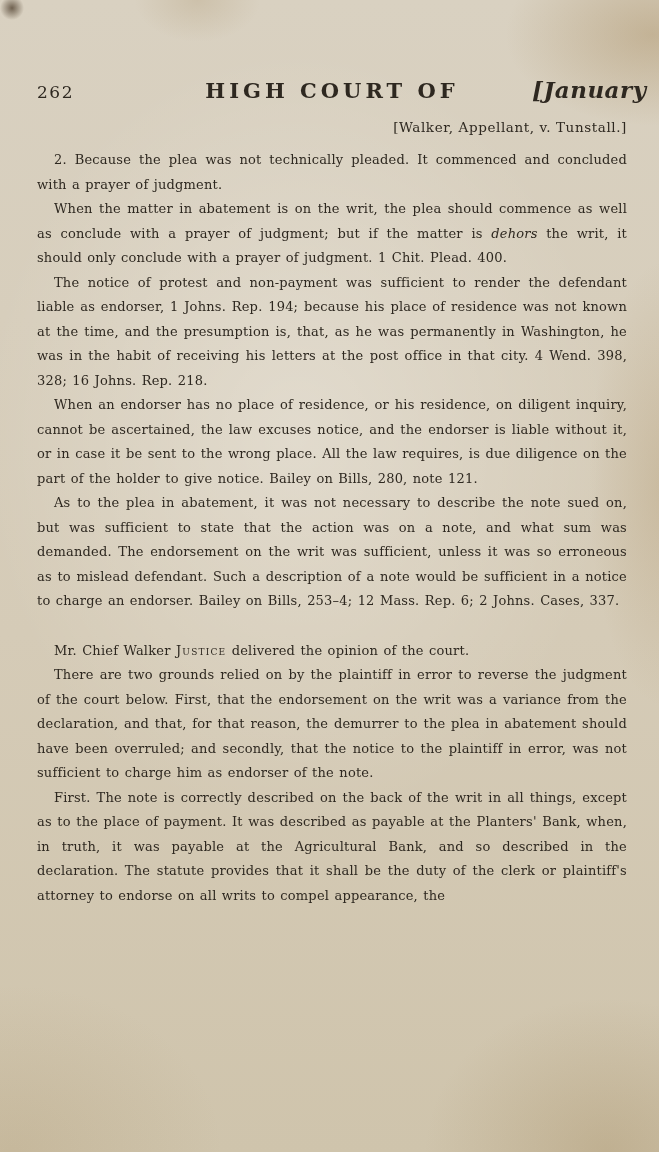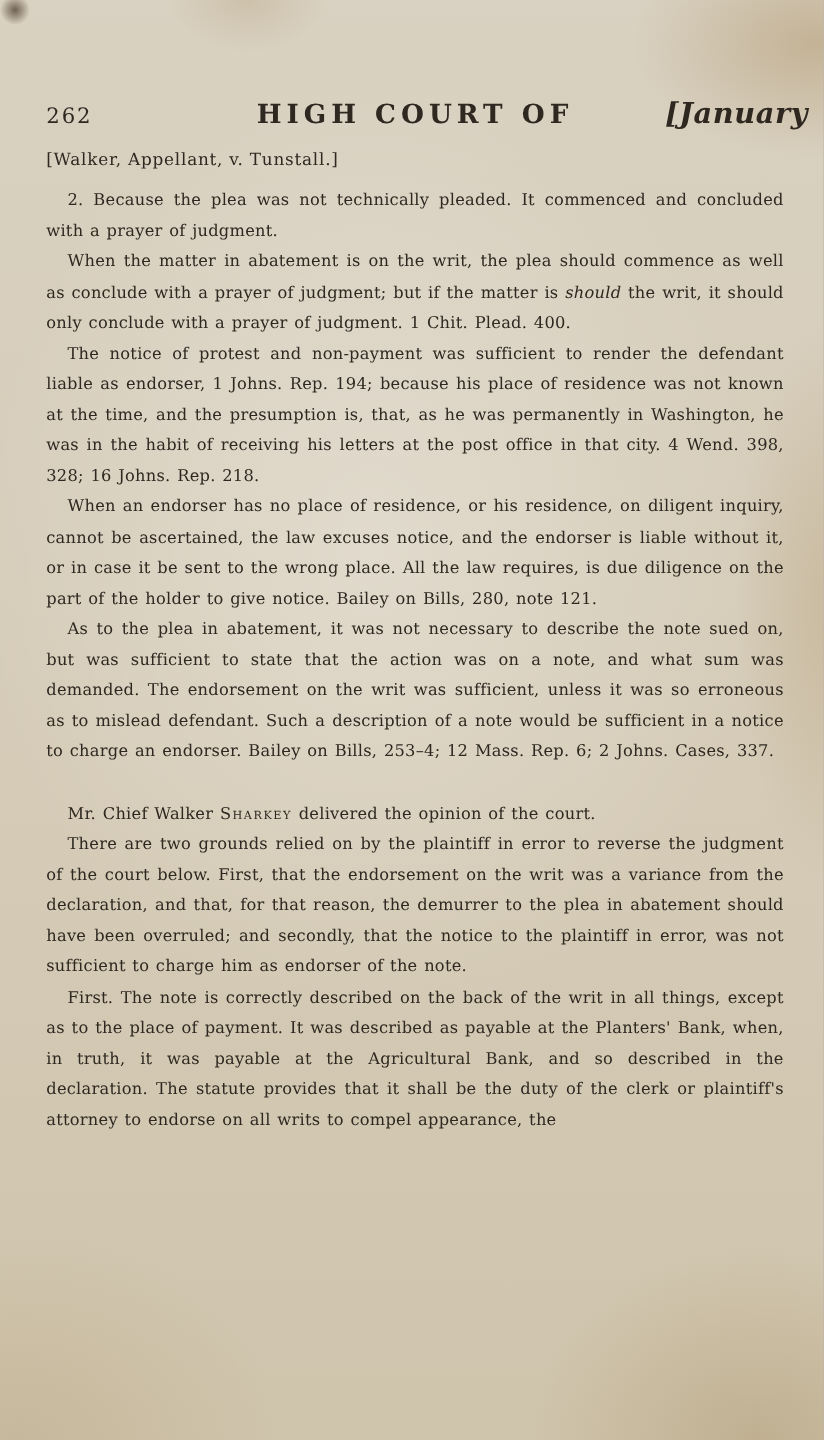--- a/index.html
+++ b/index.html
@@ -21,21 +21,21 @@
       linear-gradient(180deg,#d9d1c1 0%,#d5cbb7 55%,#cfc4ac 100%);
     font-family:"DejaVu Serif","Liberation Serif",serif;
     color:#2e2820;
     padding-left:20px;
   }
   .content{position:absolute;left:37px;right:32px;top:30px;}
   .header{display:flex;align-items:baseline;}
   .page-num{width:95px;font-size:17px;letter-spacing:1.5px;}
   .header-title{flex:1;text-align:center;font-size:21px;font-weight:bold;letter-spacing:4px;margin-top:48px;}
   .header-right{width:95px;text-align:right;font-style:italic;font-weight:bold;font-size:23px;letter-spacing:0.5px;}
-  .caption{text-align:left;font-size:13.5px;margin-top:16px;letter-spacing:0.6px;}
+  .caption{text-align:right;font-size:13.5px;margin-top:16px;letter-spacing:0.6px;}
   .bodytext{margin-top:13px;font-size:13px;line-height:24.5px;text-align:justify;letter-spacing:0.2px;word-spacing:1px;}
   .bodytext p{margin:0;text-indent:17px;}
   .section-gap{margin-top:25px !important;}
   .italic{font-style:italic;}
   .smallcaps{font-variant:small-caps;letter-spacing:1.2px;}
 </style>
 </head>
 <body>
 
 <div class="page">
@@ -44,23 +44,23 @@
     <div class="header">
       <span class="page-num">262</span>
       <span class="header-title">HIGH COURT OF</span>
       <span class="header-right">[January</span>
     </div>
 
     <div class="caption">[Walker, Appellant, v. Tunstall.]</div>
 
     <div class="bodytext">
       <p>2. Because the plea was not technically pleaded. It commenced and concluded with a prayer of judgment.</p>
-      <p><span>When the matter in abatement is on the writ, the plea should commence as well as conclude with a prayer of judgment; but if the matter is </span><span class="italic">should</span><span> the writ, it should only conclude with a prayer of judgment. 1 Chit. Plead. 400.</span></p>
+      <p><span>When the matter in abatement is on the writ, the plea should commence as well as conclude with a prayer of judgment; but if the matter is </span><span class="italic">dehors</span><span> the writ, it should only conclude with a prayer of judgment. 1 Chit. Plead. 400.</span></p>
       <p>The notice of protest and non-payment was sufficient to render the defendant liable as endorser, 1 Johns. Rep. 194; because his place of residence was not known at the time, and the presumption is, that, as he was permanently in Washington, he was in the habit of receiving his letters at the post office in that city. 4 Wend. 398, 328; 16 Johns. Rep. 218.</p>
       <p>When an endorser has no place of residence, or his residence, on diligent inquiry, cannot be ascertained, the law excuses notice, and the endorser is liable without it, or in case it be sent to the wrong place. All the law requires, is due diligence on the part of the holder to give notice. Bailey on Bills, 280, note 121.</p>
       <p>As to the plea in abatement, it was not necessary to describe the note sued on, but was sufficient to state that the action was on a note, and what sum was demanded. The endorsement on the writ was sufficient, unless it was so erroneous as to mislead defendant. Such a description of a note would be sufficient in a notice to charge an endorser. Bailey on Bills, 253–4; 12 Mass. Rep. 6; 2 Johns. Cases, 337.</p>
-      <p class="section-gap"><span>Mr. Chief Walker </span><span class="smallcaps">Sharkey</span><span> delivered the opinion of the court.</span></p>
+      <p class="section-gap"><span>Mr. Chief Walker </span><span class="smallcaps">Justice</span><span> delivered the opinion of the court.</span></p>
       <p>There are two grounds relied on by the plaintiff in error to reverse the judgment of the court below. First, that the endorsement on the writ was a variance from the declaration, and that, for that reason, the demurrer to the plea in abatement should have been overruled; and secondly, that the notice to the plaintiff in error, was not sufficient to charge him as endorser of the note.</p>
       <p>First. The note is correctly described on the back of the writ in all things, except as to the place of payment. It was described as payable at the Planters' Bank, when, in truth, it was payable at the Agricultural Bank, and so described in the declaration. The statute provides that it shall be the duty of the clerk or plaintiff's attorney to endorse on all writs to compel appearance, the</p>
     </div>
 
   </div>
 </div>
 
 </body></html>

